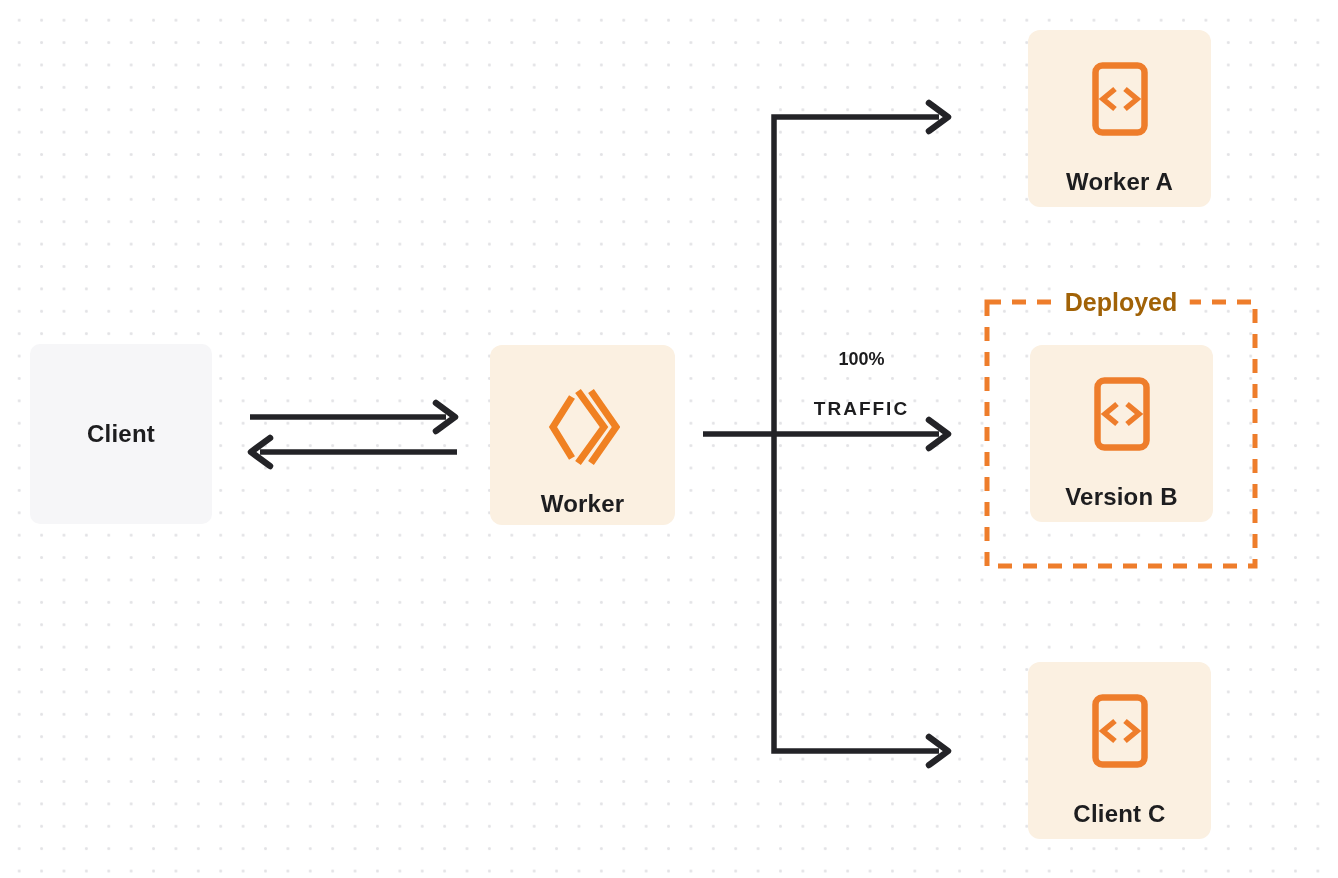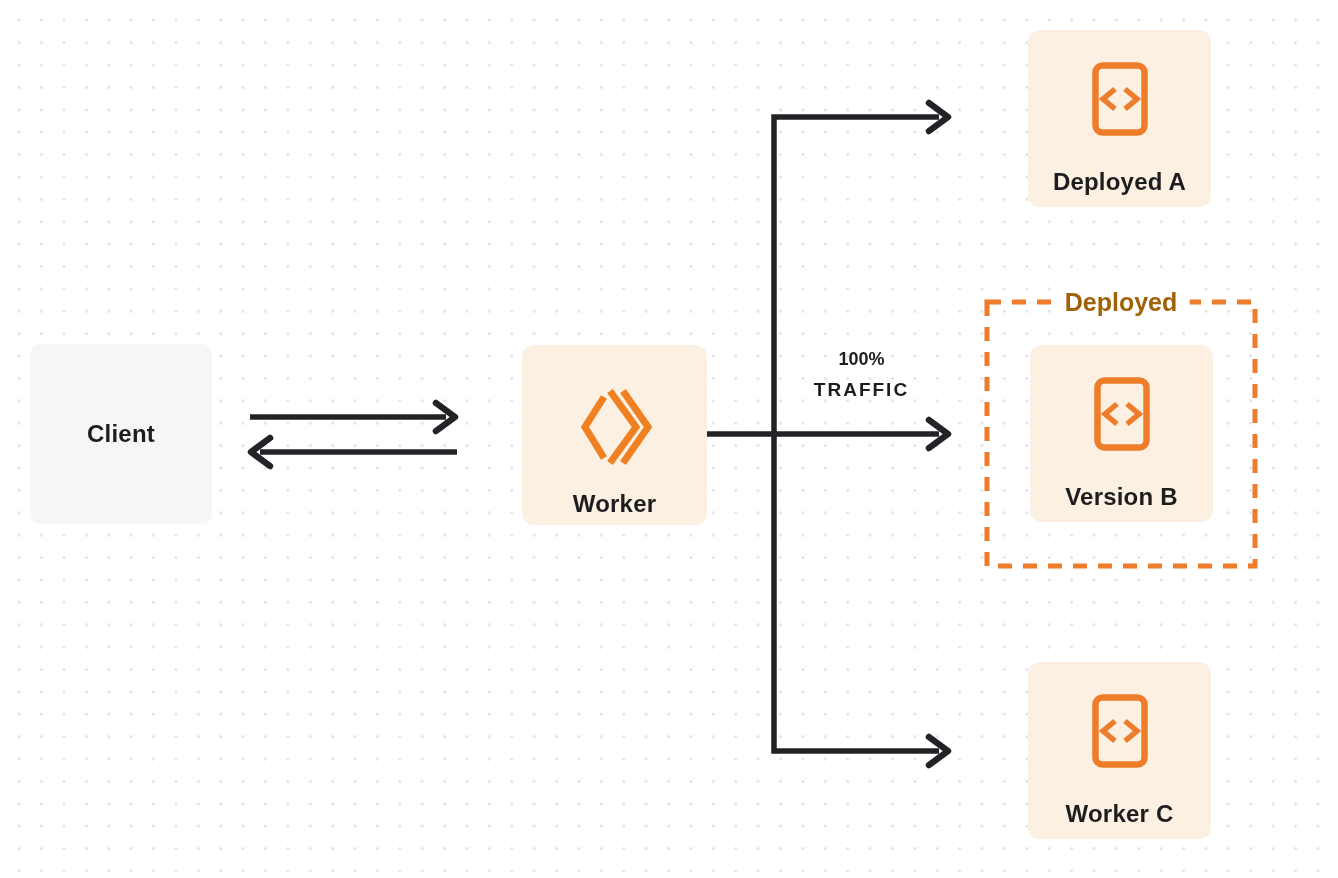--- a/index.html
+++ b/index.html
@@ -46,21 +46,20 @@
     background: #f6f6f8;
     border-radius: 10px;
     text-align: center;
   }
 
   .worker-box {
     left: 490px; top: 345px;
     width: 185px; height: 180px;
     background: #fbf0e1;
     padding-top: 36px;
-    margin-left: 32px;
   }
   .worker-box .icon-wrap { height: 78px; display:flex; align-items:center; }
   .worker-box .label { margin-top: 24px; }
 
   .version-box {
     width: 183px; height: 177px;
     background: #fbf0e1;
     padding-top: 20px;
   }
   .version-box .icon-wrap { height: 74px; display:flex; align-items:center; }
@@ -84,21 +83,21 @@
 
   .traffic-label {
     position: absolute;
     left: 774px; top: 349px;
     width: 175px;
     text-align: center;
     color: #1d1d1f;
     font-weight: 700;
   }
   .traffic-label .line1 { font-size: 18px; }
-  .traffic-label .line2 { font-size: 19px; letter-spacing: 2px; margin-top: 9px; }
+  .traffic-label .line2 { font-size: 19px; letter-spacing: 2px; margin-top: 28px; }
 </style>
 </head>
 <body>
 
 <div class="canvas">
 
   <svg class="arrow-layer" viewBox="0 0 1338 878" xmlns="http://www.w3.org/2000/svg">
 
     <g stroke="#232327" fill="none">
       <path d="M250,417 H446" stroke-width="5.5"></path>
@@ -146,21 +145,21 @@
   </div>
 
   <div class="node version-box version-a">
     <span class="icon-wrap">
       <svg width="56" height="74" viewBox="0 0 56 74" fill="none" xmlns="http://www.w3.org/2000/svg">
         <rect x="3.5" y="3.5" width="49" height="67" rx="7" stroke="#ee7d2b" stroke-width="6.5"></rect>
         <polyline points="23,27 11,37 23,47" stroke="#ee7d2b" stroke-width="5.5" stroke-linejoin="miter" stroke-linecap="butt"></polyline>
         <polyline points="33,27 45,37 33,47" stroke="#ee7d2b" stroke-width="5.5" stroke-linejoin="miter" stroke-linecap="butt"></polyline>
       </svg>
     </span>
-    <span class="label">Deployed A</span>
+    <span class="label">Worker A</span>
   </div>
 
   <div class="node version-box version-b">
     <span class="icon-wrap">
       <svg width="56" height="74" viewBox="0 0 56 74" fill="none" xmlns="http://www.w3.org/2000/svg">
         <rect x="3.5" y="3.5" width="49" height="67" rx="7" stroke="#ee7d2b" stroke-width="6.5"></rect>
         <polyline points="23,27 11,37 23,47" stroke="#ee7d2b" stroke-width="5.5" stroke-linejoin="miter" stroke-linecap="butt"></polyline>
         <polyline points="33,27 45,37 33,47" stroke="#ee7d2b" stroke-width="5.5" stroke-linejoin="miter" stroke-linecap="butt"></polyline>
       </svg>
     </span>
@@ -168,16 +167,16 @@
   </div>
 
   <div class="node version-box version-c">
     <span class="icon-wrap">
       <svg width="56" height="74" viewBox="0 0 56 74" fill="none" xmlns="http://www.w3.org/2000/svg">
         <rect x="3.5" y="3.5" width="49" height="67" rx="7" stroke="#ee7d2b" stroke-width="6.5"></rect>
         <polyline points="23,27 11,37 23,47" stroke="#ee7d2b" stroke-width="5.5" stroke-linejoin="miter" stroke-linecap="butt"></polyline>
         <polyline points="33,27 45,37 33,47" stroke="#ee7d2b" stroke-width="5.5" stroke-linejoin="miter" stroke-linecap="butt"></polyline>
       </svg>
     </span>
-    <span class="label">Worker C</span>
+    <span class="label">Client C</span>
   </div>
 
 </div>
 
 </body></html>

